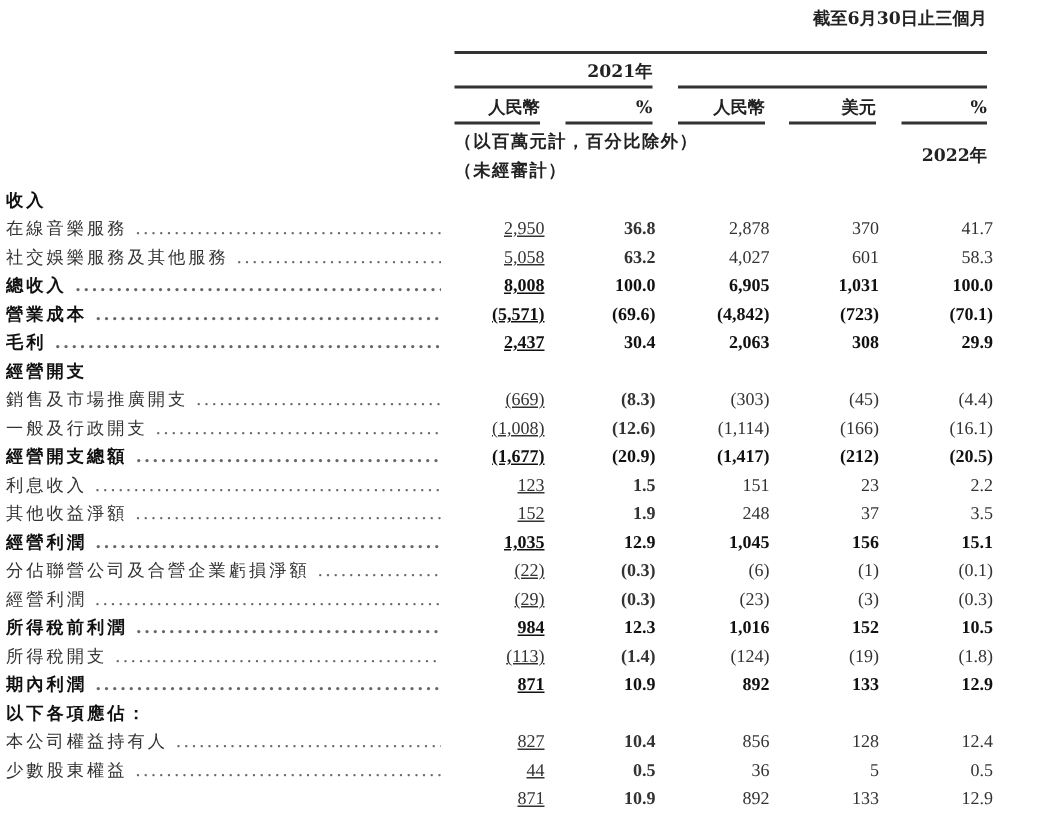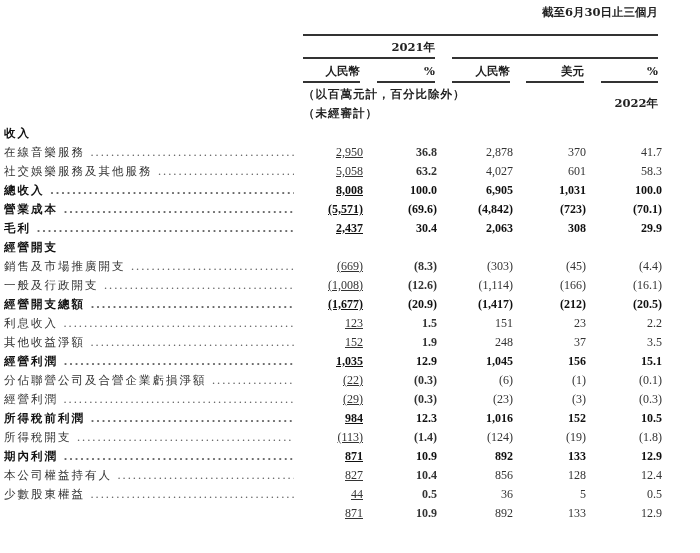--- a/index.html
+++ b/index.html
@@ -185,20 +185,28 @@
       <div class="cell c4">(1.8)</div>
     </div>
     <div class="row bold">
       <div class="label"><span>期內利潤</span><span class="dots"> ............................................................</span></div>
       <div class="cell c0">871</div>
       <div class="cell c1">10.9</div>
       <div class="cell c2">892</div>
       <div class="cell c3">133</div>
       <div class="cell c4">12.9</div>
     </div>
+    <div class="row section">
+      <div class="label"><span>以下各項應佔：</span></div>
+      <div class="cell c0"></div>
+      <div class="cell c1"></div>
+      <div class="cell c2"></div>
+      <div class="cell c3"></div>
+      <div class="cell c4"></div>
+    </div>
     <div class="row ">
       <div class="label"><span>本公司權益持有人</span><span class="dots"> ............................................................</span></div>
       <div class="cell c0">827</div>
       <div class="cell c1">10.4</div>
       <div class="cell c2">856</div>
       <div class="cell c3">128</div>
       <div class="cell c4">12.4</div>
     </div>
     <div class="row ">
       <div class="label"><span>少數股東權益</span><span class="dots"> ............................................................</span></div>

